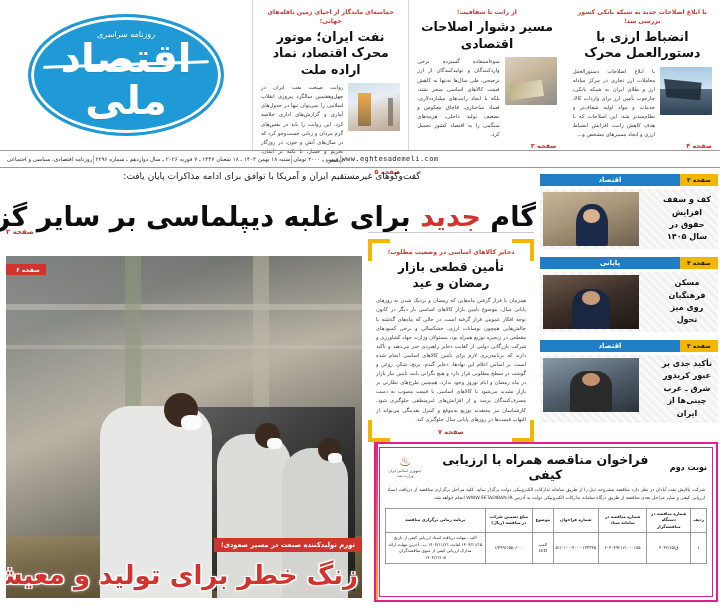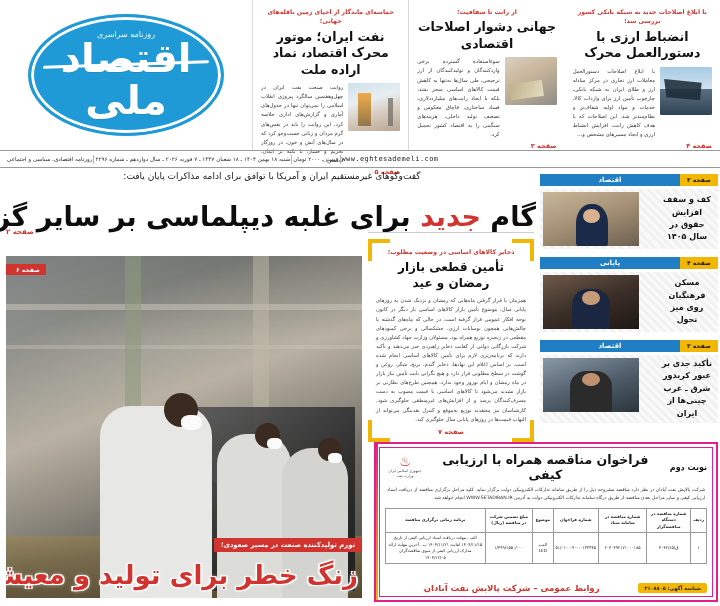--- a/index.html
+++ b/index.html
@@ -346,21 +346,21 @@
         <div class="teaser-title">نفت ایران؛ موتور محرک اقتصاد، نماد اراده ملت</div>
         <div class="teaser-body">
           <div class="teaser-text">روایت صنعت نفت ایران در چهل‌وهفتمین سالگرد پیروزی انقلاب اسلامی را نمی‌توان تنها در جدول‌های آماری و گزارش‌های اداری خلاصه کرد. این روایت را باید در نفس‌های گرم مردان و زنانی جست‌وجو کرد که در سال‌های آتش و خون، در روزگار تحریم و فشار، با تکیه بر ایمان، تخصص...</div>
           <div class="teaser-photo ph-oil"></div>
         </div>
         <div class="teaser-page">صفحه ۵</div>
       </div>
 
       <div class="teaser">
         <div class="teaser-kicker">از رانت تا شفافیت؛</div>
-        <div class="teaser-title">جهانی دشوار اصلاحات اقتصادی</div>
+        <div class="teaser-title">مسیر دشوار اصلاحات اقتصادی</div>
         <div class="teaser-body">
           <div class="teaser-text">سوءاستفاده گسترده برخی واردکنندگان و تولیدکنندگان از ارز ترجیحی، طی سال‌ها نه‌تنها به کاهش قیمت کالاهای اساسی منجر نشد، بلکه با ایجاد رانت‌های میلیارددلاری، فساد ساختاری، قاچاق معکوس و تضعیف تولید داخلی، هزینه‌های سنگینی را به اقتصاد کشور تحمیل کرد.</div>
           <div class="teaser-photo ph-money"></div>
         </div>
         <div class="teaser-page">صفحه ۳</div>
       </div>
 
       <div class="teaser">
         <div class="teaser-kicker">با ابلاغ اصلاحات جدید به شبکه بانکی کشور بررسی شد؛</div>
         <div class="teaser-title">انضباط ارزی با دستورالعمل محرک</div>
@@ -501,22 +501,18 @@
               <td>۲۰۴۰۴۹۲۱۷۱۰۰۰۱۸۵</td>
               <td>۵۱/۰۱۰۰-۹۰-۰۰۱۳۳۳۴۵</td>
               <td>لامپ LED</td>
               <td>۱/۴۹۹/۱۵۵۰/۰۰۰</td>
               <td>الف ـ مهلت دریافت اسناد ارزیابی کیفی از تاریخ ۱۴۰۴/۱۱/۱۵ لغایت ۱۴۰۴/۱۱/۲۱
 ب ـ آخرین مهلت ارائه مدارک ارزیابی کیفی از سوی مناقصه‌گران ۱۴۰۴/۱۲/۰۵</td>
             </tr>
           </tbody>
         </table>
 
-        <div class="td-foot">
-          <div class="td-org">روابط عمومی – شرکت پالایش نفت آبادان</div>
-          <div class="td-code">شناسه آگهی: ۲۱۰۸۸۰۵</div>
-        </div>
 
       </div>
     </div>
 
   </div>
 </div>
 
 </body></html>

